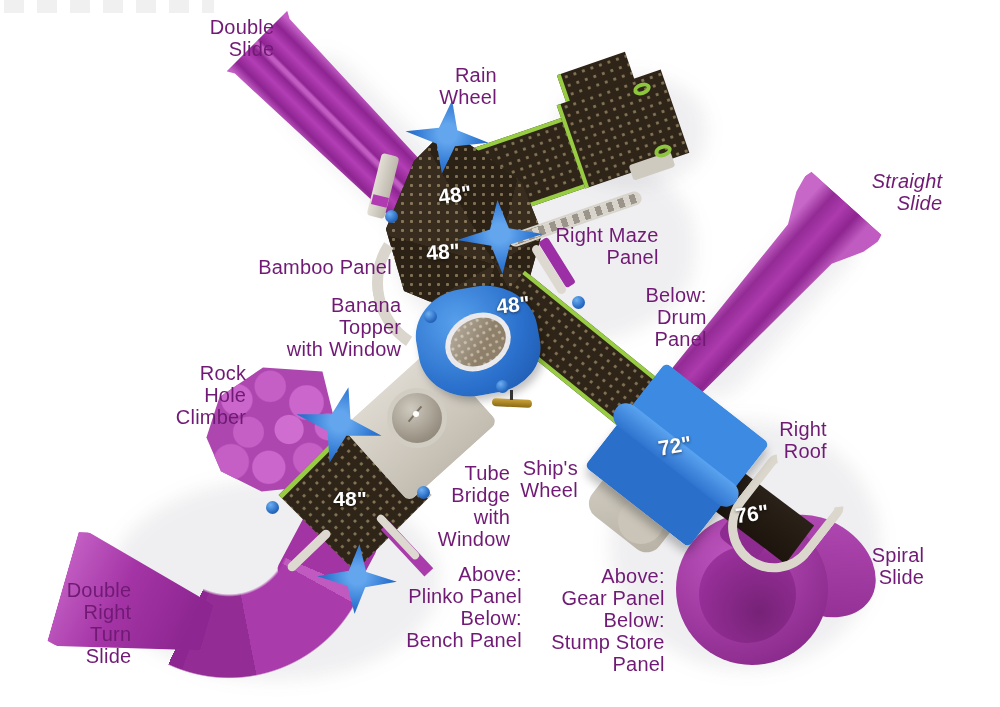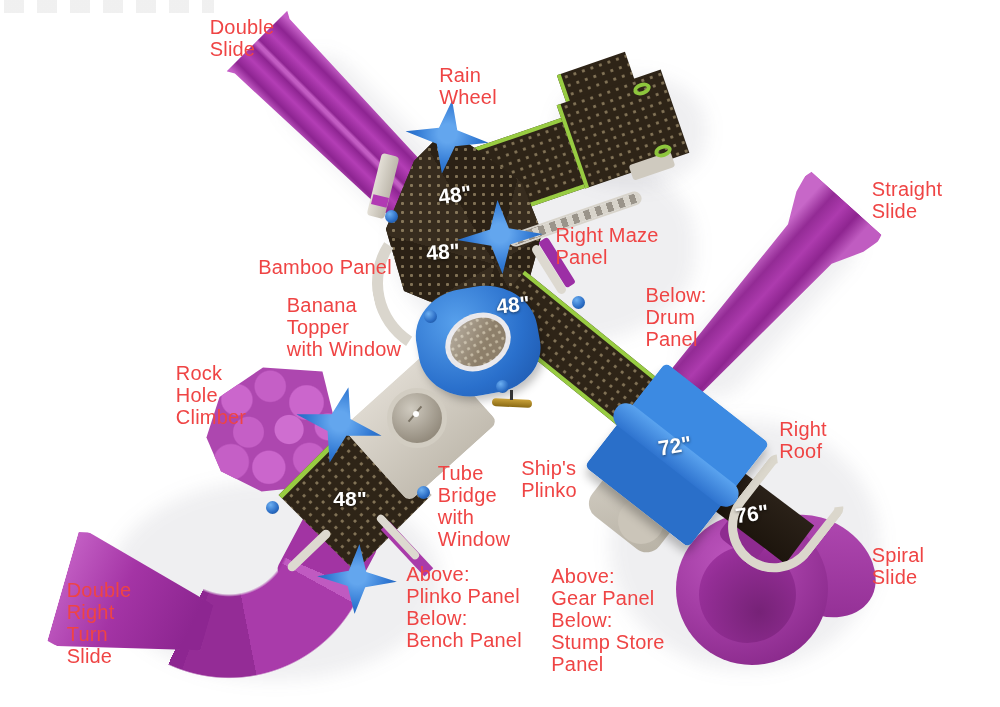--- a/index.html
+++ b/index.html
@@ -1,19 +1,19 @@
 <!DOCTYPE html>
 <html><head>
 <meta charset="utf-8">
 <style>
   html,body{margin:0;padding:0;background:#fff;}
   #stage{position:relative;width:1000px;height:707px;background:#ffffff;overflow:hidden;
          font-family:"Liberation Sans","DejaVu Sans",sans-serif;}
   #stage *{position:absolute;box-sizing:border-box;}
-  .lbl{color:#ef4444;font-size:20px;line-height:22px;text-align:left;white-space:pre-line;
+  .lbl{color:#701a75;font-size:20px;line-height:22px;text-align:right;white-space:pre-line;
        transform:translate(-50%,-50%);letter-spacing:.2px;z-index:40;}
   .dim{color:#ffffff;font-size:21px;font-weight:bold;text-align:center;white-space:pre;
        text-shadow:0 1px 3px rgba(0,0,0,.55);z-index:30;}
   .deck{background-color:#2e2417;
         background-image:radial-gradient(rgba(215,195,150,.5) 1.3px,transparent 1.8px);
         background-size:9px 9px;}
   .shadow{background:rgba(80,80,105,.09);filter:blur(9px);border-radius:45%;}
   .star{clip-path:polygon(50% 0,61% 39%,100% 50%,61% 61%,50% 100%,39% 61%,0 50%,39% 39%);
         background:radial-gradient(circle at 50% 45%,#63a6ee 0 16%,#2f77d2 55%,#1b56a8);
         filter:drop-shadow(2px 3px 2px rgba(0,0,0,.25));z-index:22;}
@@ -167,38 +167,38 @@
   <div class="dim" style="left:443px;top:252px;transform:translate(-50%,-50%) rotate(-4deg);">48"</div>
   <div class="dim" style="left:513px;top:305px;transform:translate(-50%,-50%) rotate(-6deg);">48"</div>
   <div class="dim" style="left:350px;top:499px;transform:translate(-50%,-50%);">48"</div>
   <div class="dim" style="left:675px;top:446px;transform:translate(-50%,-50%) rotate(-10deg);z-index:30;">72"</div>
   <div class="dim" style="left:752px;top:514px;transform:translate(-50%,-50%) rotate(-8deg);z-index:30;">76"</div>
 
   <div class="lbl" style="left:242px;top:38px;">Double
 Slide</div>
   <div class="lbl" style="left:468px;top:86px;">Rain
 Wheel</div>
-  <div class="lbl" style="left:907px;top:200px;">Straight
+  <div class="lbl" style="left:907px;top:192px;font-style:italic;">Straight
 Slide</div>
   <div class="lbl" style="left:607px;top:246px;">Right Maze
 Panel</div>
   <div class="lbl" style="left:344px;top:327px;">Banana
 Topper
 with Window</div>
   <div class="lbl" style="left:325px;top:267px;">Bamboo Panel</div>
   <div class="lbl" style="left:676px;top:317px;">Below:
 Drum
 Panel</div>
   <div class="lbl" style="left:211px;top:395px;">Rock
 Hole
 Climber</div>
   <div class="lbl" style="left:803px;top:440px;">Right
 Roof</div>
   <div class="lbl" style="left:549px;top:479px;">Ship's
-Plinko</div>
+Wheel</div>
   <div class="lbl" style="left:474px;top:506px;">Tube
 Bridge
 with
 Window</div>
   <div class="lbl" style="left:898px;top:566px;">Spiral
 Slide</div>
   <div class="lbl" style="left:99px;top:623px;">Double
 Right
 Turn
 Slide</div>

